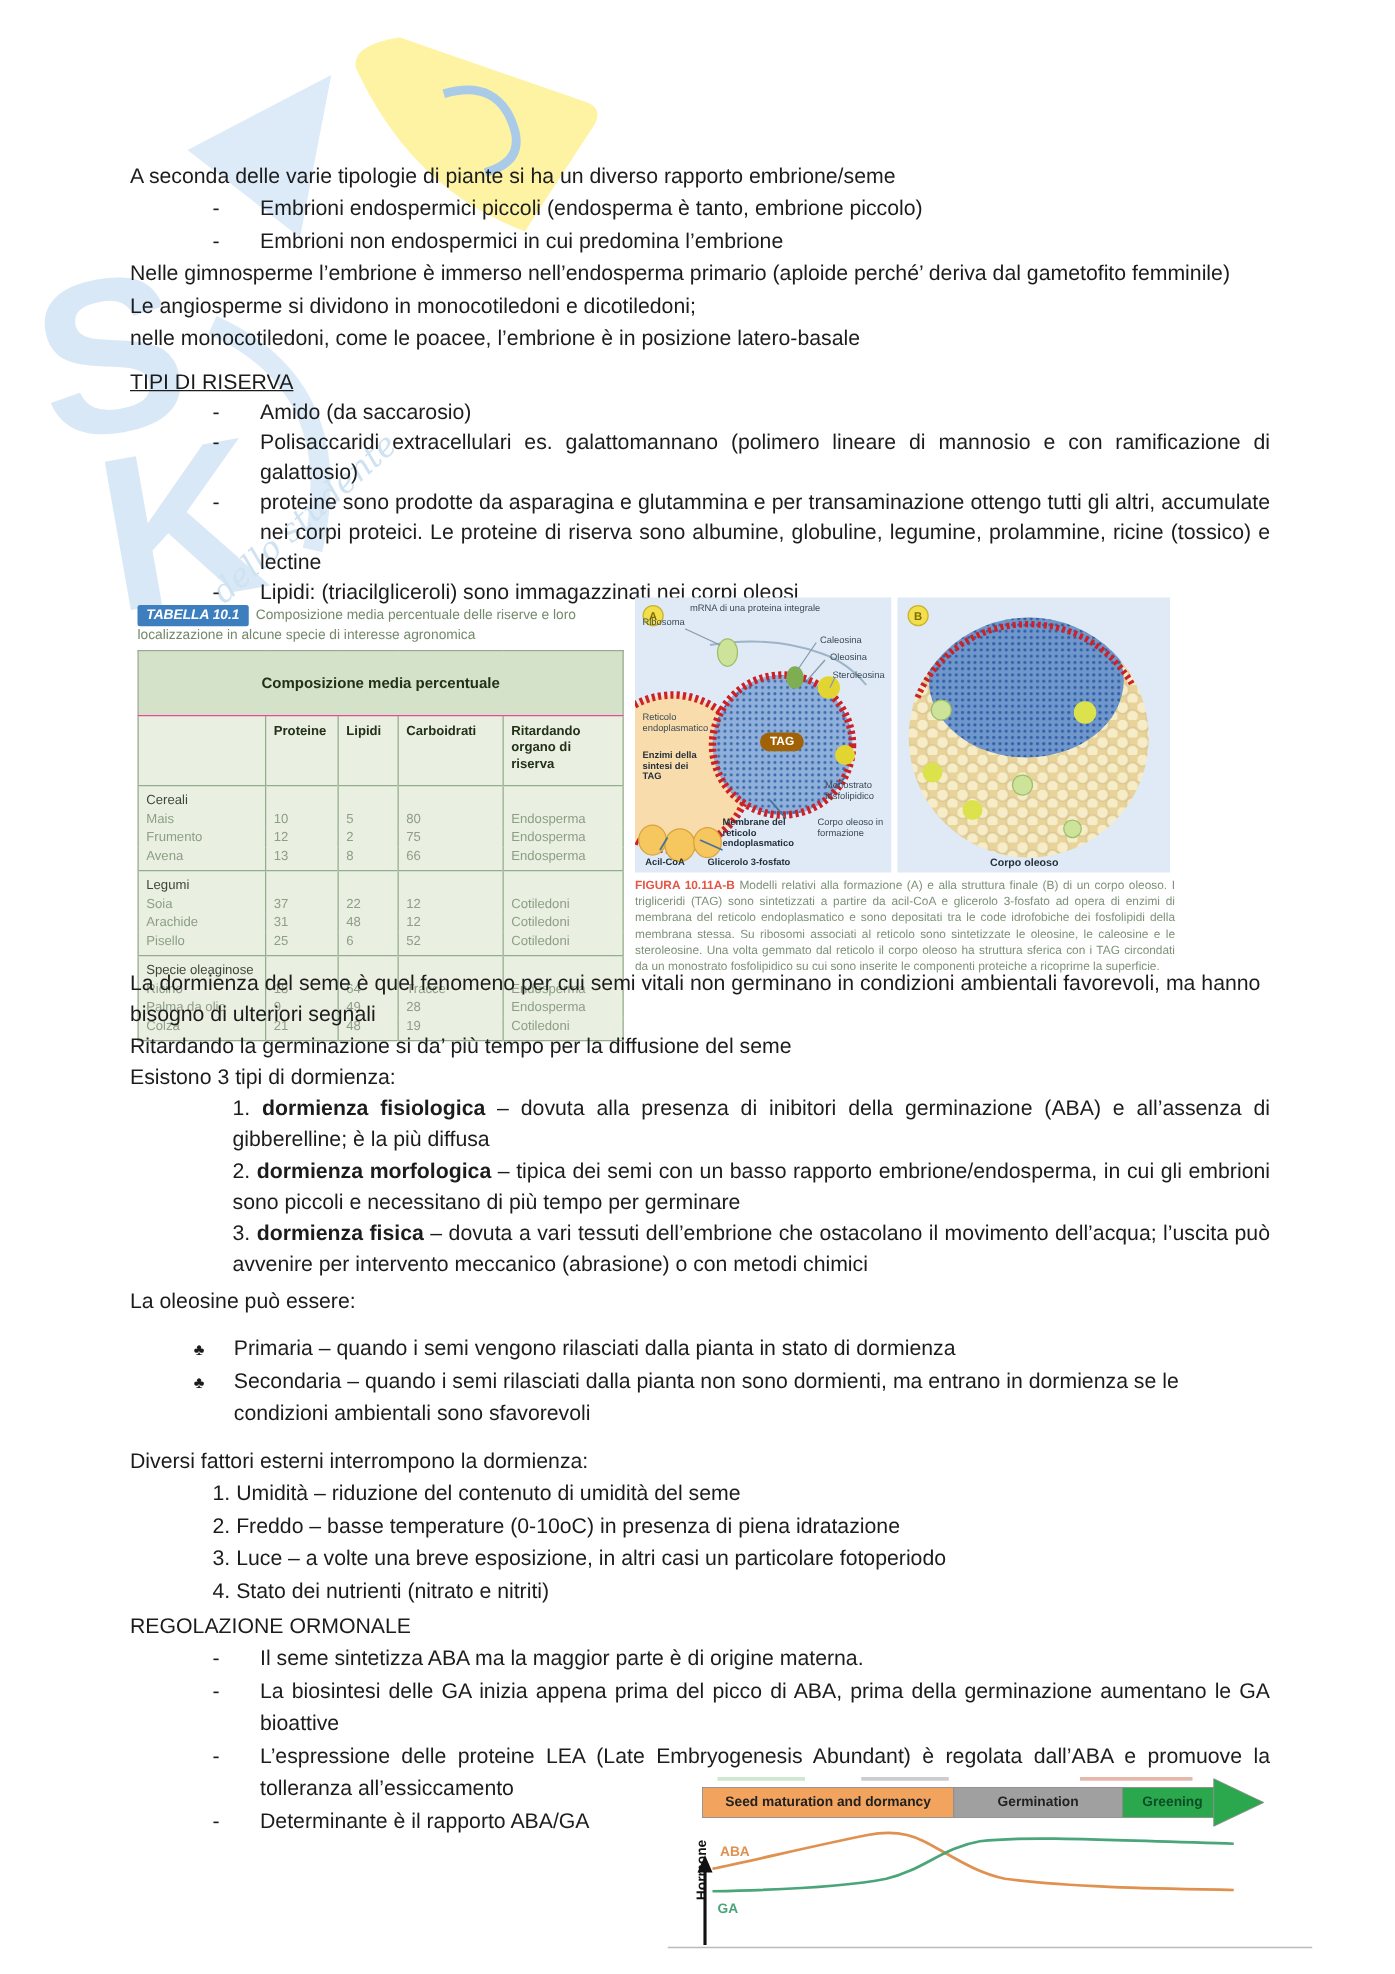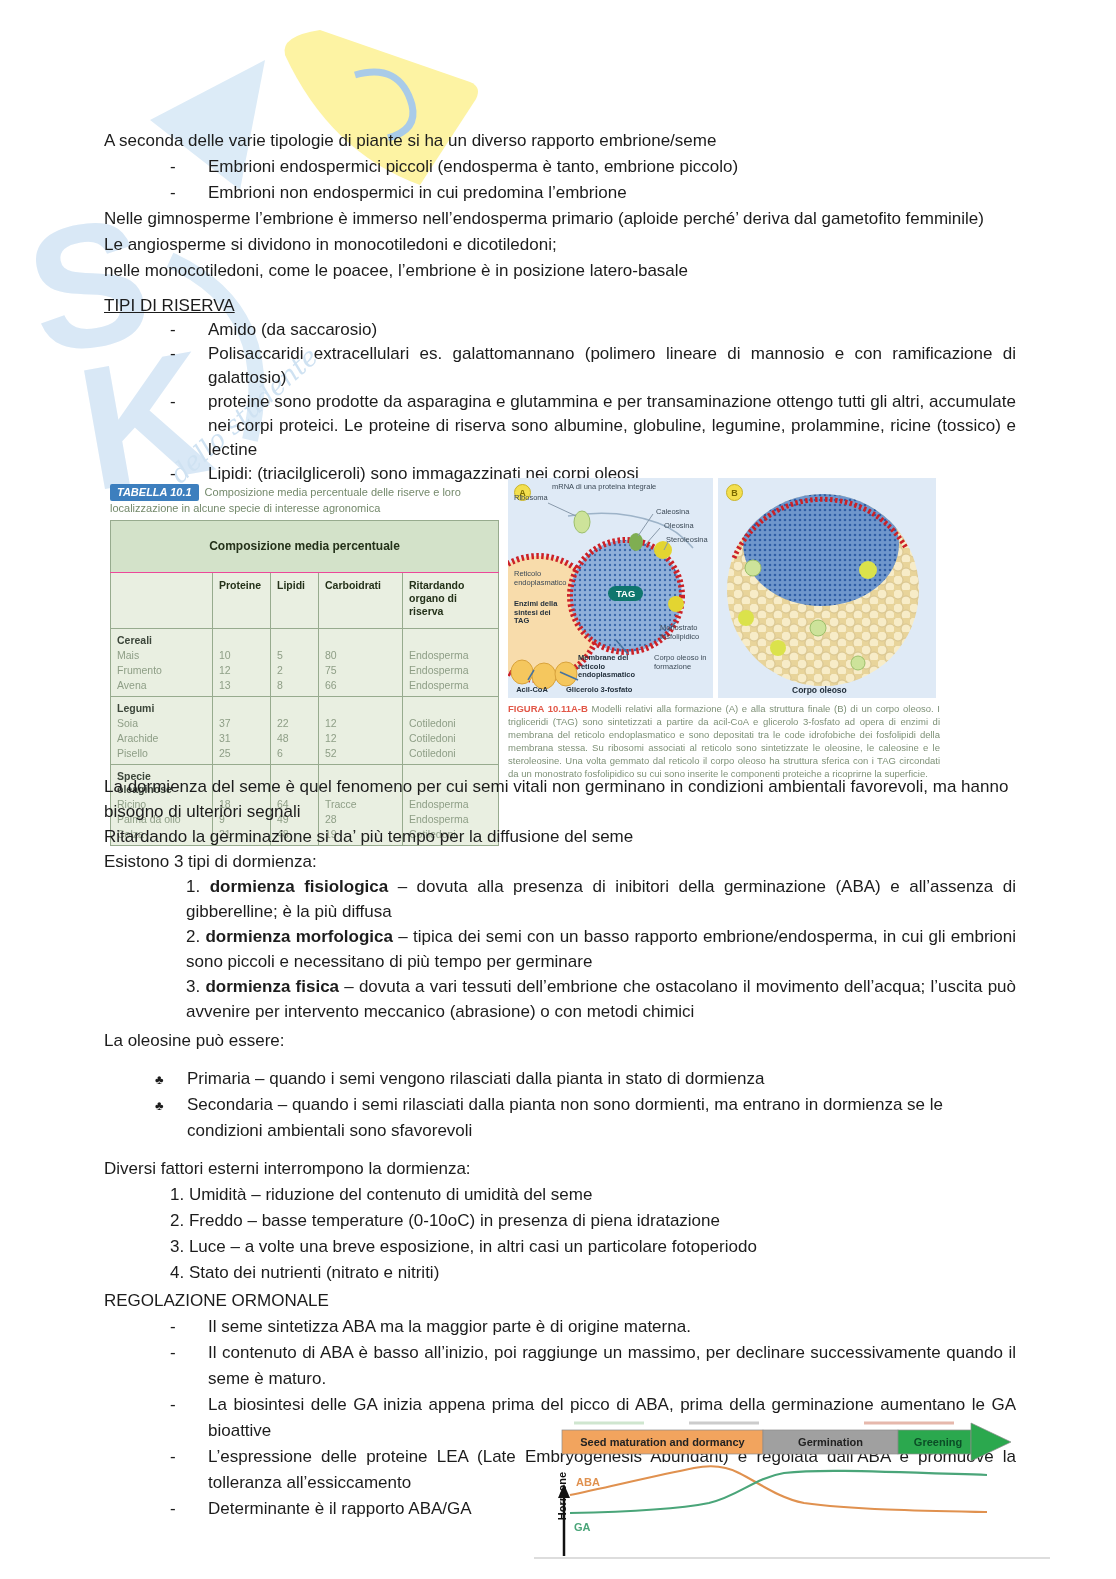--- a/index.html
+++ b/index.html
@@ -30,33 +30,33 @@
              font-style:italic;font-size:11px;padding:1px 7px 2px 7px;border-radius:2px;margin-right:6px;}
   table.riserve{border-collapse:collapse;width:388px;background:#e9efe1;margin-top:5px;
                 border:1.5px solid #97ab8e;table-layout:fixed;}
   table.riserve td,table.riserve th{font-size:10.5px;line-height:13px;padding:1px 6px;vertical-align:top;
                 text-align:left;overflow:hidden;}
   table.riserve .band{background:#d3e2c9;color:#243119;font-weight:bold;font-size:12px;
                 text-align:center;padding:19px 0;border-bottom:1px solid #ec4899;}
   table.riserve th{color:#243119;font-weight:bold;padding:6px 6px 10px 6px;}
   table.riserve td+td,table.riserve th+th{border-left:1px solid #97ab8e;}
   table.riserve tr.g td{border-top:1px solid #97ab8e;padding-top:5px;}
-  table.riserve .gn{color:#3c463a;font-weight:bold;}
+  table.riserve .gn{color:#3c463a;font-weight:normal;}
   table.riserve .dt{color:#8e9e86;}
   table.riserve tr.sp td{padding-bottom:4px;}
 
   
   .fig{display:flex;gap:5px;}
   .figpanel{position:relative;background:#dfeaf6;height:220px;}
   .figlab{position:absolute;font-size:7.5px;line-height:8.5px;color:#3c4a57;}
   .figlab.b{font-weight:bold;color:#24313d;}
   .figbadge{position:absolute;width:15px;height:15px;border-radius:50%;background:#f3df4e;
             border:1px solid #c9b42a;color:#7a6a00;font-weight:bold;font-size:9px;
             display:flex;align-items:center;justify-content:center;}
-  .tagpill{position:absolute;background:#0f766e;color:#fff;font-weight:bold;font-size:9.5px;
+  .tagpill{position:absolute;background:#a16207;color:#fff;font-weight:bold;font-size:9.5px;
            padding:2px 8px;border-radius:8px;}
   .figcaption{font-size:9.5px;line-height:13px;color:#7e9177;text-align:justify;}
   .figcaption .red{color:#e25747;font-weight:bold;}
 
   
   .numitem{margin-left:82px;text-align:justify;}
   .clublist{list-style:none;margin:12px;padding:0;}
   .clublist li{position:relative;padding-left:71px;}
   .clublist li::before{content:"\2663";position:absolute;left:39px;top:1px;font-size:13px;}
   .numplain{margin-left:66px;}
@@ -329,21 +329,20 @@
     <div class="numplain">1. Umidità – riduzione del contenuto di umidità del seme</div>
     <div class="numplain">2. Freddo – basse temperature (0-10oC) in presenza di piena idratazione</div>
     <div class="numplain">3. Luce – a volte una breve esposizione, in altri casi un particolare fotoperiodo</div>
     <div class="numplain">4. Stato dei nutrienti (nitrato e nitriti)</div>
   </div>
 
   <div class="abs body-txt" style="left:104px;top:1288px;width:912px;">
     <p class="para">REGOLAZIONE ORMONALE</p>
     <ul class="dashlist just">
       <li style="text-align:left;">Il seme sintetizza ABA ma la maggior parte è di origine materna.</li>
-      <li>Il contenuto di ABA è basso all’inizio, poi raggiunge un massimo, per declinare successivamente quando il seme è maturo.</li>
       <li> La biosintesi delle GA inizia appena prima del picco di ABA, prima della germinazione aumentano le GA bioattive</li>
       <li>L’espressione delle proteine LEA (Late Embryogenesis Abundant) è regolata dall’ABA e promuove la tolleranza all’essiccamento</li>
       <li style="text-align:left;">Determinante è il rapporto ABA/GA</li>
     </ul>
   </div>
 
   <div class="abs chart" style="left:534px;top:1418px;width:516px;height:150px;">
     <svg width="516" height="150">
       <line x1="40" y1="5" x2="110" y2="5" stroke="#cfe6cf" stroke-width="3"></line>
       <line x1="155" y1="5" x2="225" y2="5" stroke="#cccccc" stroke-width="3"></line>

